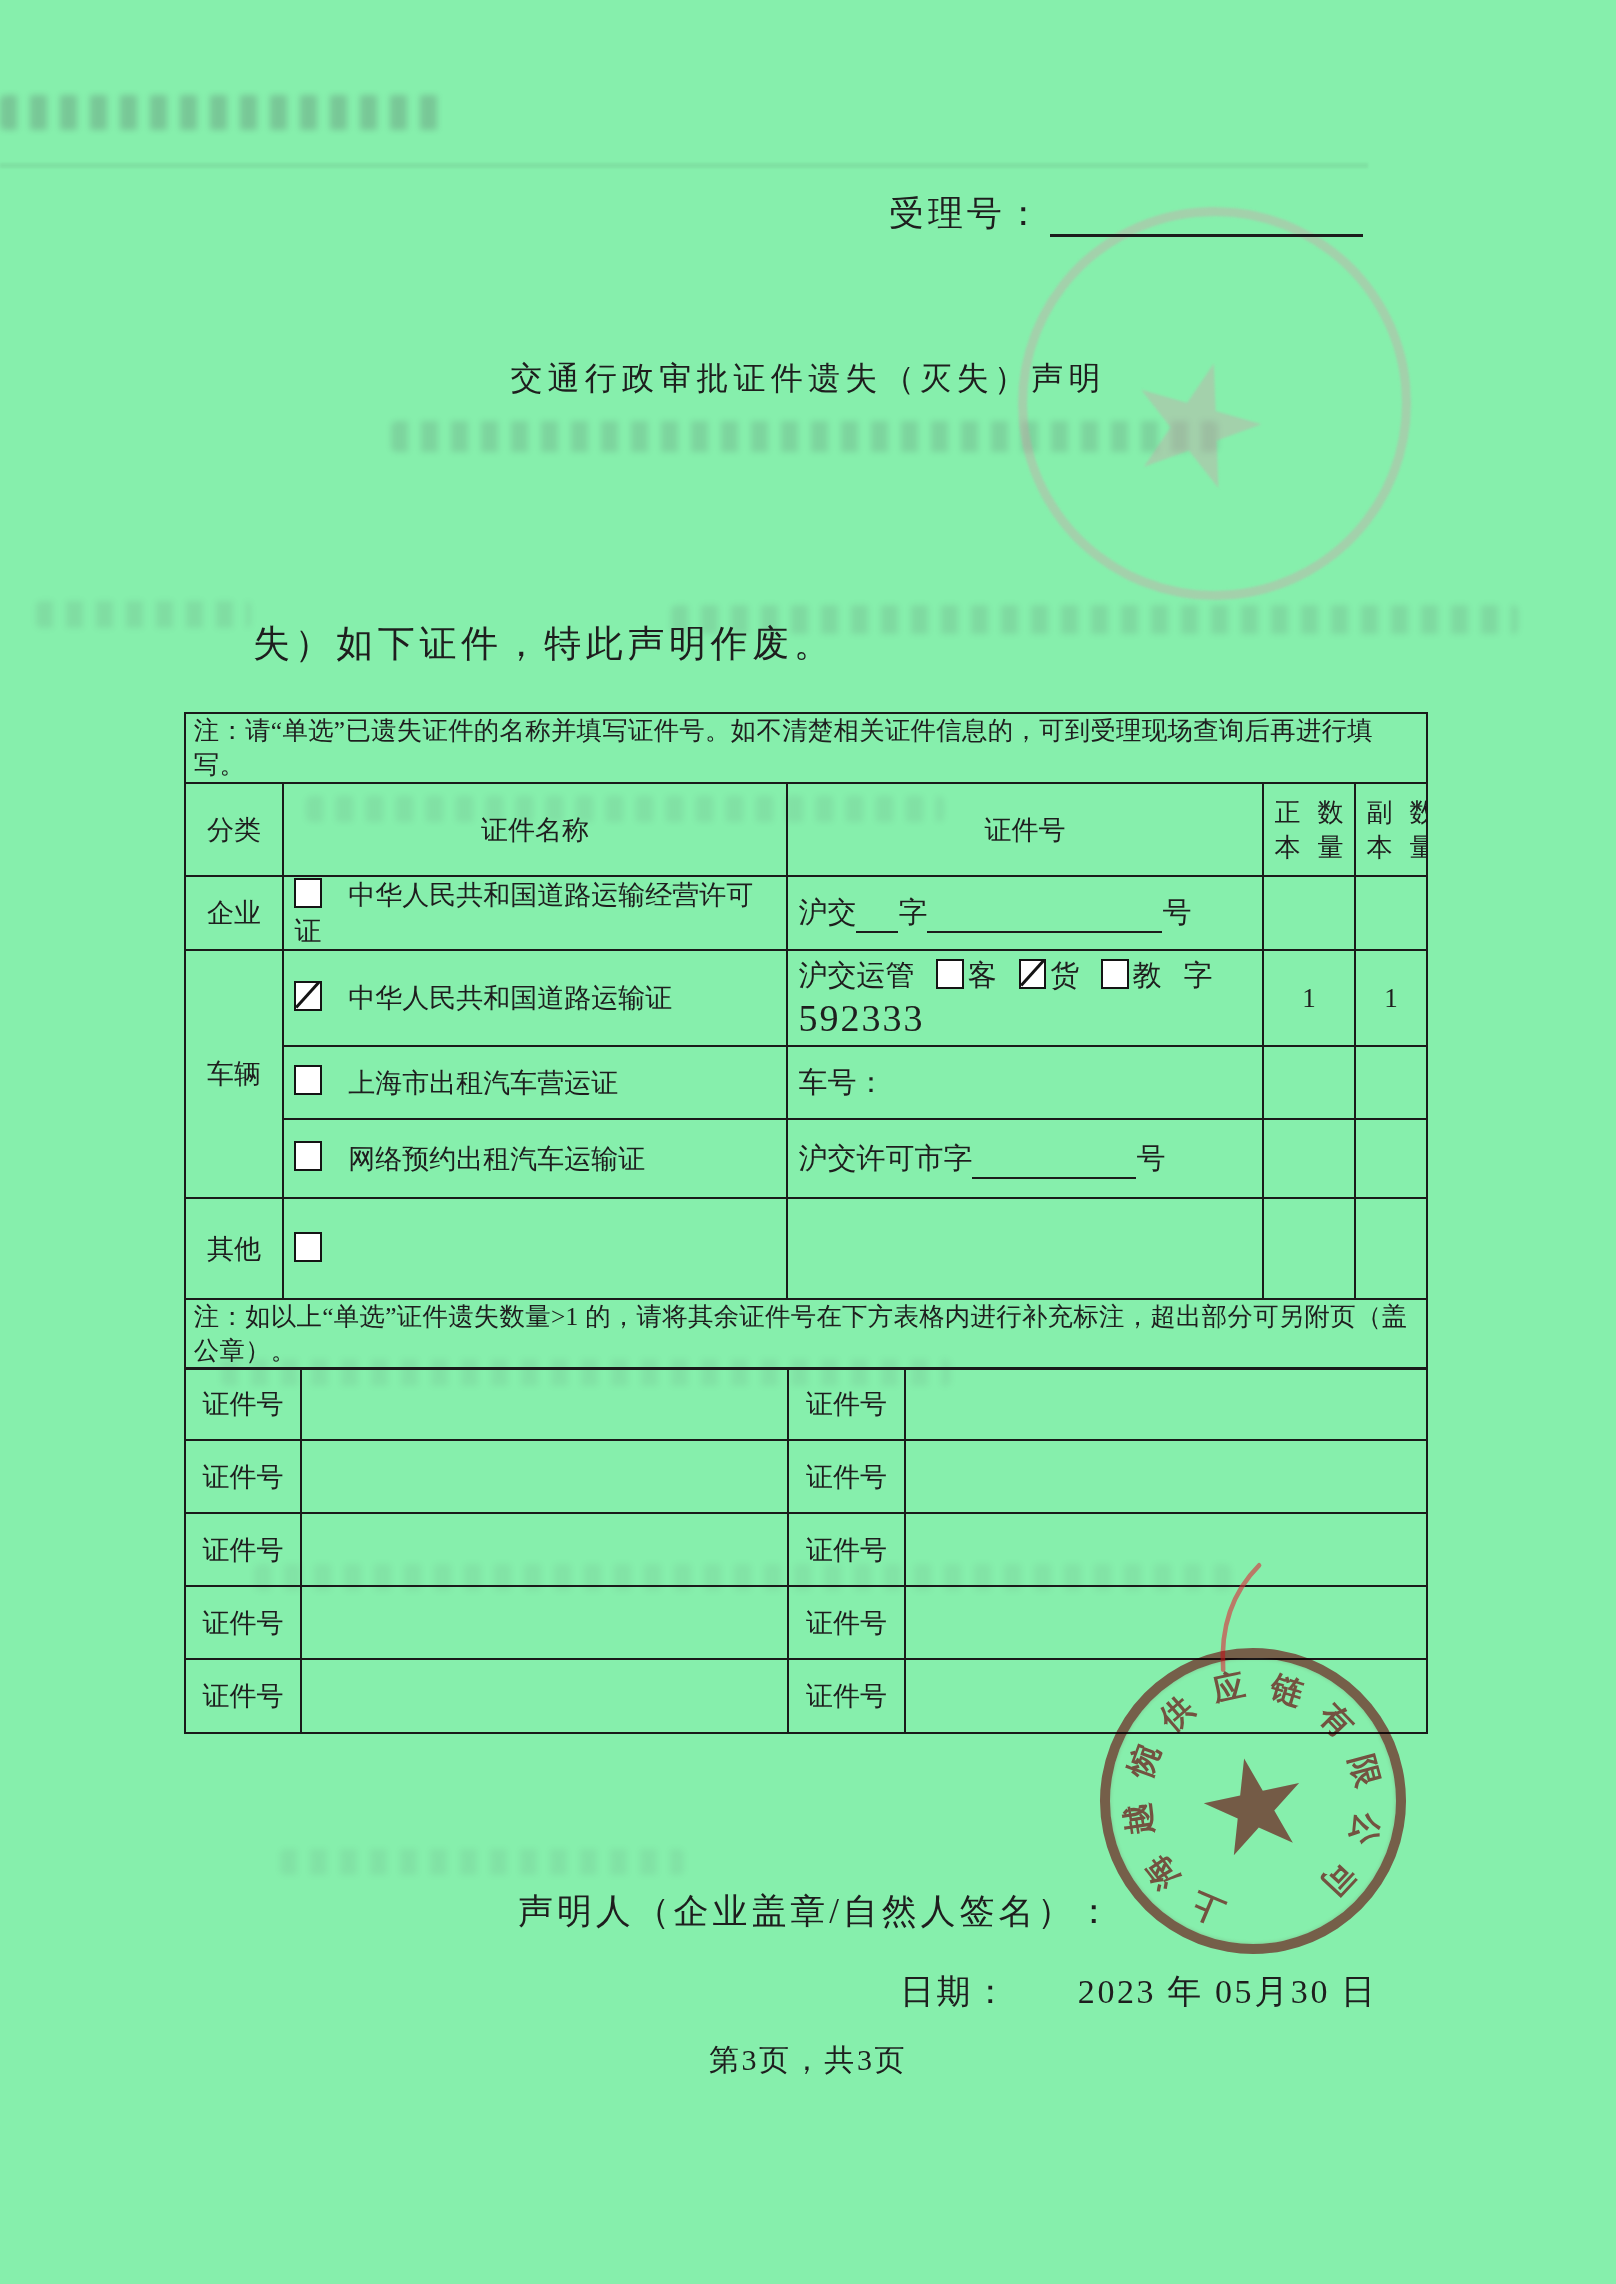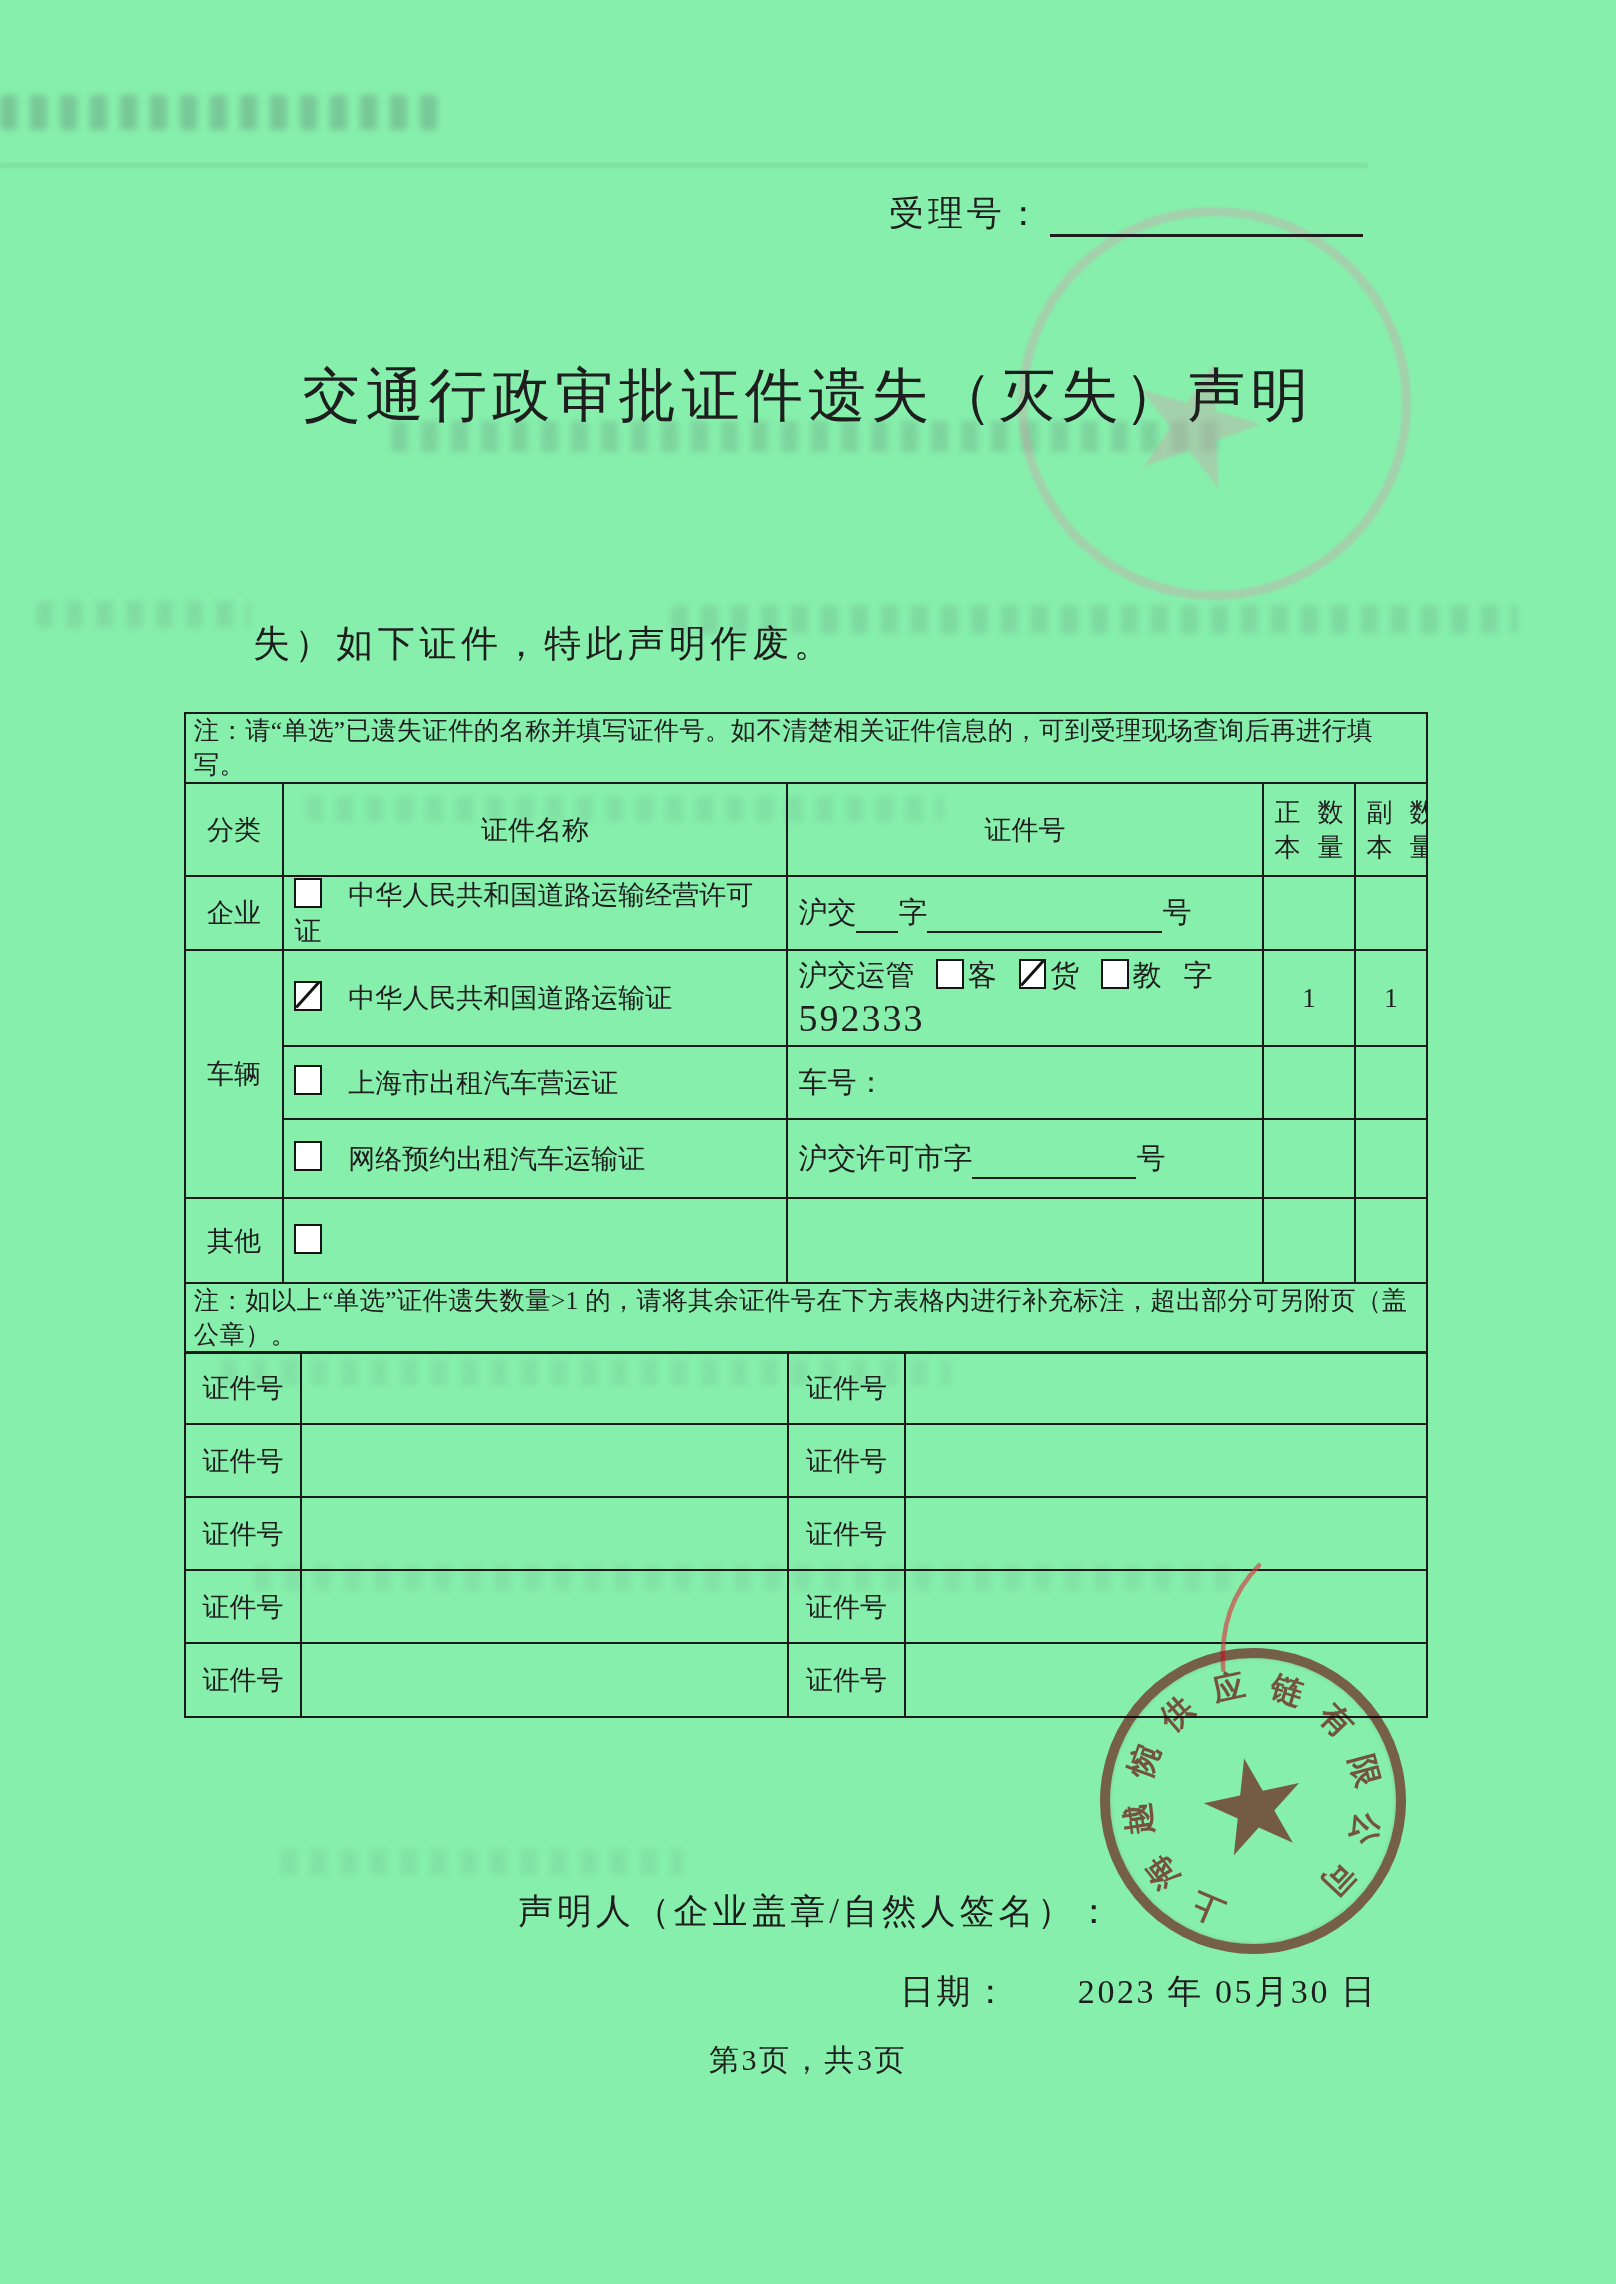--- a/index.html
+++ b/index.html
@@ -21,21 +21,21 @@
     filter:blur(1.3px);transform:rotate(16deg);pointer-events:none;
   }
   .ghost-stamp .ghost-star{
     position:absolute;left:50%;top:56%;transform:translate(-58%,-50%);
     font-family:"DejaVu Sans",sans-serif;font-size:163px;color:rgba(228,140,168,.30);
   }
   
   .accept-line{position:absolute;left:889px;top:190px;font-size:35px;letter-spacing:3.9px;white-space:nowrap;}
   .accept-line .u-accept{display:inline-block;width:313px;border-bottom:3.3px solid #1c1c1c;height:36px;vertical-align:bottom;margin-left:5.2px;}
   .title{position:absolute;left:0;top:357px;width:100%;margin:0;text-align:center;
-         font-size:58px;font-weight:400;letter-spacing:5.2px;}
+         font-size:32px;font-weight:400;letter-spacing:5.2px;}
   .intro1{position:absolute;left:326px;top:533px;font-size:37px;letter-spacing:3.3px;white-space:nowrap;}
   .intro1 .company{border-bottom:3.9px solid #141414;padding:0 36px 5.2px 2.6px;}
   .intro1 .after{margin-left:27px;}
   .intro2{position:absolute;left:253px;top:619px;font-size:37px;letter-spacing:4.6px;white-space:nowrap;}
   
   .tablewrap{position:absolute;left:184px;top:712px;width:1242px;}
   table{border-collapse:collapse;table-layout:fixed;width:1242px;background:transparent;border-radius:14px;}
   td{border:2.6px solid #1a1a1a;padding:0 10.4px;vertical-align:middle;font-size:27px;overflow:hidden;}
   .lower{margin-top:-2.6px;}
   .note-cell{font-size:25.4px;letter-spacing:0.3px;padding:0 7.8px;}
@@ -175,21 +175,21 @@
         <td class="name-cell">
           <span class="cb"></span>
           <span class="nm">网络预约出租汽车运输证</span>
         </td>
         <td class="no-cell">
           <span>沪交许可市字</span><span class="u w255"></span><span>号</span>
         </td>
         <td class="center"></td>
         <td class="center"></td>
       </tr>
-      <tr style="height:85px">
+      <tr style="height:101px">
         <td class="center">其他</td>
         <td class="name-cell">
           <span class="cb"></span>
         </td>
         <td class="no-cell"></td>
         <td class="center"></td>
         <td class="center"></td>
       </tr>
       <tr style="height:57px">
         <td colspan="5" class="note-cell">注：如以上“单选”证件遗失数量&gt;1 的，请将其余证件号在下方表格内进行补充标注，超出部分可另附页（盖公章）。</td>

